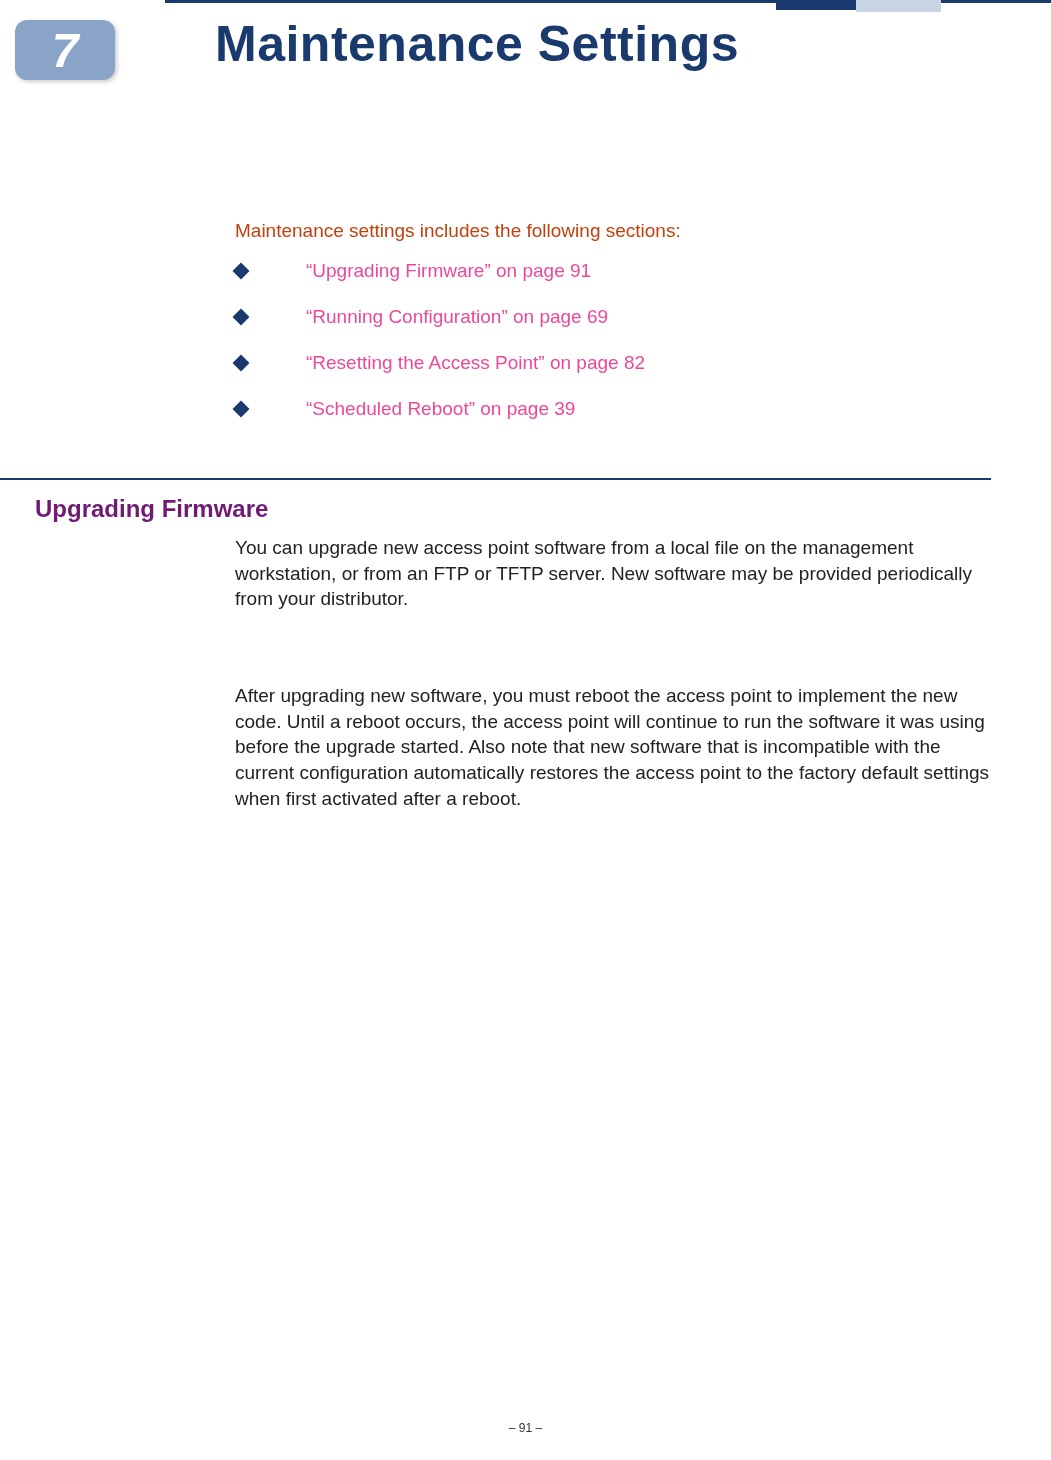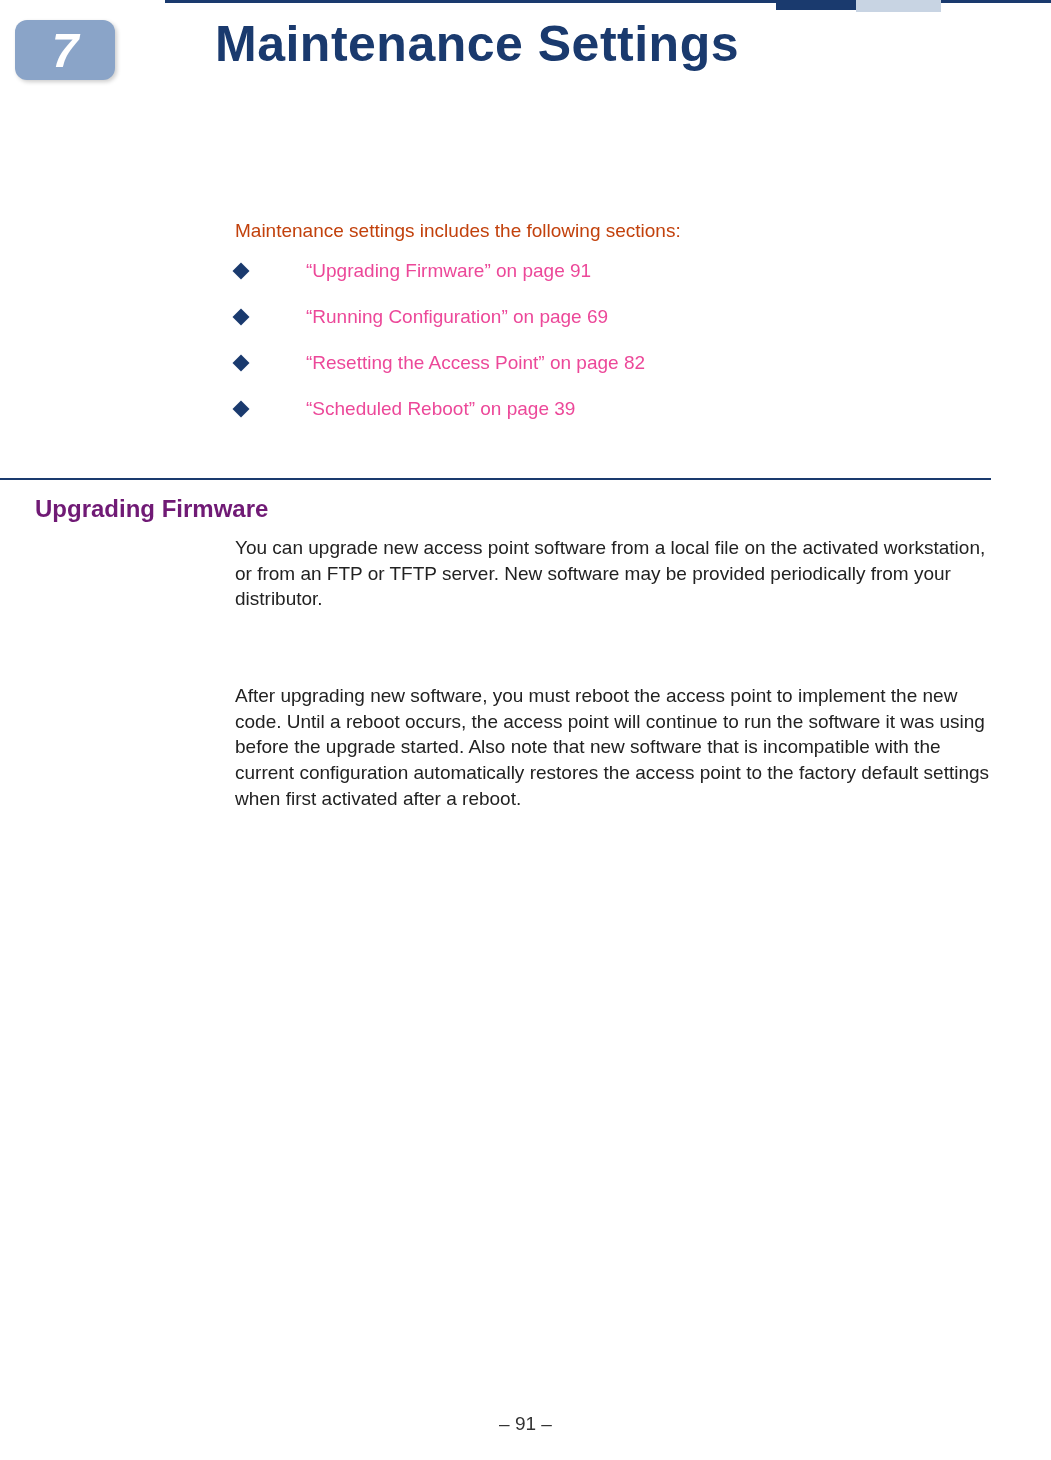--- a/index.html
+++ b/index.html
@@ -133,21 +133,21 @@
       color: #222;
       line-height: 1.35;
       margin-top: 48px;
     }
     .page-footer {
       position: absolute;
       bottom: 25px;
       left: 0;
       right: 0;
       text-align: center;
-      font-size: 19px;
+      font-size: 12px;
       color: #333;
     }
   </style>
 </head>
 <body>
 
 <div class="header-rule"></div>
 <div class="header-bar-dark"></div>
 <div class="header-bar-light"></div>
 
@@ -175,17 +175,17 @@
   <li class="toc-item">
     <span class="diamond-bullet"></span>
     <a href="#" class="toc-link">“Scheduled Reboot” on page 39</a>
   </li>
 </ul>
 
 <div class="section-divider"></div>
 
 <h2 class="section-heading">Upgrading Firmware</h2>
 
-<p class="body-para-1">You can upgrade new access point software from a local file on the activated workstation, or from an FTP or TFTP server. New software may be provided periodically from your distributor.</p>
+<p class="body-para-1">You can upgrade new access point software from a local file on the management workstation, or from an FTP or TFTP server. New software may be provided periodically from your distributor.</p>
 
 <p class="body-para-2">After upgrading new software, you must reboot the access point to implement the new code. Until a reboot occurs, the access point will continue to run the software it was using before the upgrade started. Also note that new software that is incompatible with the current configuration automatically restores the access point to the factory default settings when first activated after a reboot.</p>
 
 <div class="page-footer">–  91  –</div>
 
 </body></html>

